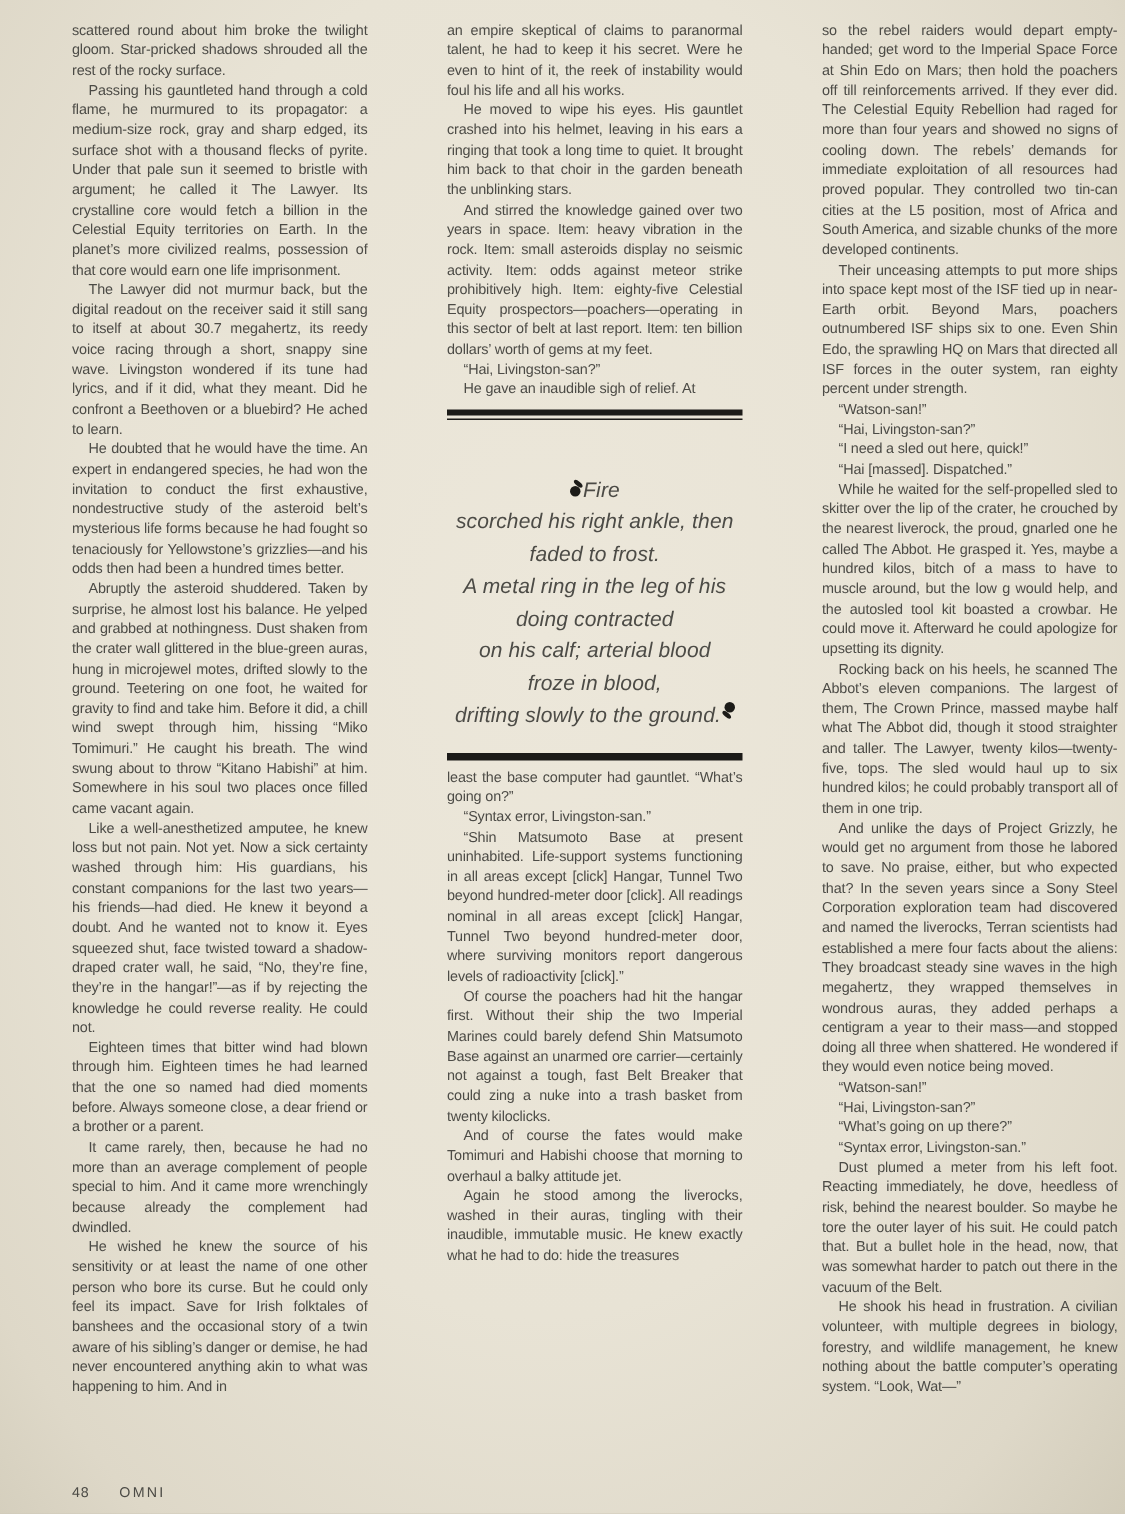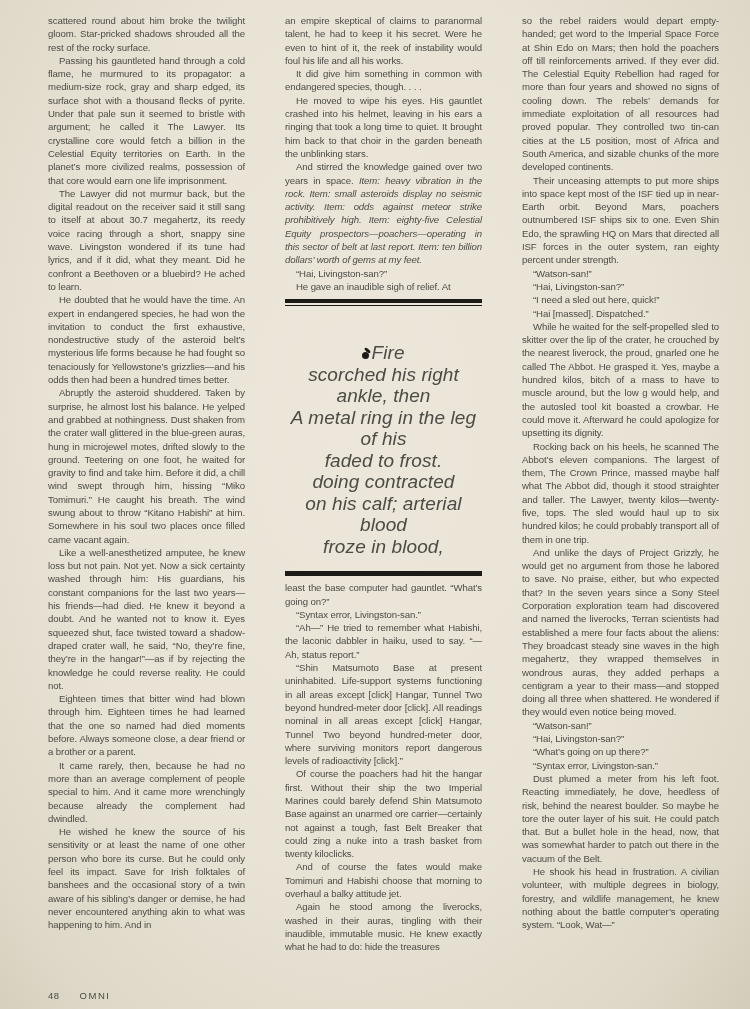--- a/index.html
+++ b/index.html
@@ -7,38 +7,38 @@
     width:750px;height:1009px;overflow:hidden;
     font-family:"Liberation Sans",sans-serif;
     background:#cfc9b9;
   }
   .page{
     position:relative;width:750px;height:1009px;
     background:radial-gradient(ellipse at 48% 42%, #ece7da 0%, #e8e3d5 55%, #ded8c8 85%, #d2ccba 100%);
     box-sizing:border-box;
     padding:14px 40px 0 48px;
   }
-  .columns{display:flex;gap:40px;}
+  .columns{display:flex;gap:53px;}
   .col{width:197px;flex:0 0 197px;}
   .para{
     margin:0;
     font-size:9.6px;line-height:13.3px;letter-spacing:-0.1px;
     color:#4c4b46;text-align:justify;
   }
   .para.indent{text-indent:11px;}
-  .ital{font-style:italic;}
+  .ital{}
   
   .pullquote{margin:6px 0 5px 0;}
   .rule{margin:0;}
   .rule .thick{height:4px;background:#1c1b18;}
   .rule .thin{height:1px;background:#1c1b18;margin-top:2px;}
   .rule.bottom .thick{height:5px;}
   .pq-body{padding:36px 0 14px 0;}
   .pq-line{
-    font-size:19px;line-height:21.5px;
+    font-size:14px;line-height:21.5px;
     font-style:italic;font-weight:300;
     color:#4c4b46;text-align:center;letter-spacing:0.1px;
   }
   .qmark{
     display:inline-block;position:relative;
     width:7px;height:7px;background:#1c1b18;border-radius:50%;
     vertical-align:baseline;
   }
   .qmark.open{margin-right:2px;}
   .qmark.close{margin-left:2px;top:-6px;}
@@ -72,50 +72,49 @@
           <p class="para indent"><span>Like a well-anesthetized amputee, he knew loss but not pain. Not yet. Now a sick certainty washed through him: His guardians, his constant companions for the last two years—his friends—had died. He knew it beyond a doubt. And he wanted not to know it. Eyes squeezed shut, face twisted toward a shadow-draped crater wall, he said, “No, they’re fine, they’re in the hangar!”—as if by rejecting the knowledge he could reverse reality. He could not.</span></p>
           <p class="para indent"><span>Eighteen times that bitter wind had blown through him. Eighteen times he had learned that the one so named had died moments before. Always someone close, a dear friend or a brother or a parent.</span></p>
           <p class="para indent"><span>It came rarely, then, because he had no more than an average complement of people special to him. And it came more wrenchingly because already the complement had dwindled.</span></p>
           <p class="para indent"><span>He wished he knew the source of his sensitivity or at least the name of one other person who bore its curse. But he could only feel its impact. Save for Irish folktales of banshees and the occasional story of a twin aware of his sibling’s danger or demise, he had never encountered anything akin to what was happening to him. And in</span></p>
         </div>
     </div>
 
     <div class="col">
       <div>
           <p class="para"><span>an empire skeptical of claims to paranormal talent, he had to keep it his secret. Were he even to hint of it, the reek of instability would foul his life and all his works.</span></p>
-          <p class="para indent"><span>It did give him something in common with endangered species, though. . . .</span></p>
           <p class="para indent"><span>He moved to wipe his eyes. His gauntlet crashed into his helmet, leaving in his ears a ringing that took a long time to quiet. It brought him back to that choir in the garden beneath the unblinking stars.</span></p>
           <p class="para indent"><span>And stirred the knowledge gained over two years in space. </span><span class="ital">Item: heavy vibration in the rock. Item: small asteroids display no seismic activity. Item: odds against meteor strike prohibitively high. Item: eighty-five Celestial Equity prospectors—poachers—operating in this sector of belt at last report. Item: ten billion dollars’ worth of gems at my feet.</span></p>
           <p class="para indent"><span>“Hai, Livingston-san?”</span></p>
           <p class="para indent"><span>He gave an inaudible sigh of relief. At</span></p>
         </div>
 
       <div class="pullquote">
         <div class="rule top">
           <div class="thick"></div>
           <div class="thin"></div>
         </div>
         <div class="pq-body">
           <div class="pq-line"><span class="qmark open"></span><span>Fire</span></div>
           <div class="pq-line">scorched his right ankle, then</div>
+          <div class="pq-line">faded to frost.</div>
           <div class="pq-line">A metal ring in the leg of his</div>
-          <div class="pq-line">faded to frost.</div>
           <div class="pq-line">doing contracted</div>
           <div class="pq-line">on his calf; arterial blood</div>
           <div class="pq-line">froze in blood,</div>
+          <div class="pq-line"><span>drifting slowly to the ground.</span><span class="qmark close"></span></div>
         </div>
         <div class="rule bottom">
           <div class="thick"></div>
         </div>
       </div>
 
       <div>
           <p class="para"><span>least the base computer had gauntlet. “What’s going on?”</span></p>
           <p class="para indent"><span>“Syntax error, Livingston-san.”</span></p>
-          <p class="para indent"><span>“Ah—” He tried to remember what Habishi, the laconic dabbler in haiku, used to say. “—Ah, status report.”</span></p>
           <p class="para indent"><span>“Shin Matsumoto Base at present uninhabited. Life-support systems functioning in all areas except [click] Hangar, Tunnel Two beyond hundred-meter door [click]. All readings nominal in all areas except [click] Hangar, Tunnel Two beyond hundred-meter door, where surviving monitors report dangerous levels of radioactivity [click].”</span></p>
           <p class="para indent"><span>Of course the poachers had hit the hangar first. Without their ship the two Imperial Marines could barely defend Shin Matsumoto Base against an unarmed ore carrier—certainly not against a tough, fast Belt Breaker that could zing a nuke into a trash basket from twenty kiloclicks.</span></p>
           <p class="para indent"><span>And of course the fates would make Tomimuri and Habishi choose that morning to overhaul a balky attitude jet.</span></p>
           <p class="para indent"><span>Again he stood among the liverocks, washed in their auras, tingling with their inaudible, immutable music. He knew exactly what he had to do: hide the treasures</span></p>
         </div>
     </div>
 
     <div class="col">
       <div>
           <p class="para"><span>so the rebel raiders would depart empty-handed; get word to the Imperial Space Force at Shin Edo on Mars; then hold the poachers off till reinforcements arrived. If they ever did. The Celestial Equity Rebellion had raged for more than four years and showed no signs of cooling down. The rebels’ demands for immediate exploitation of all resources had proved popular. They controlled two tin-can cities at the L5 position, most of Africa and South America, and sizable chunks of the more developed continents.</span></p>

